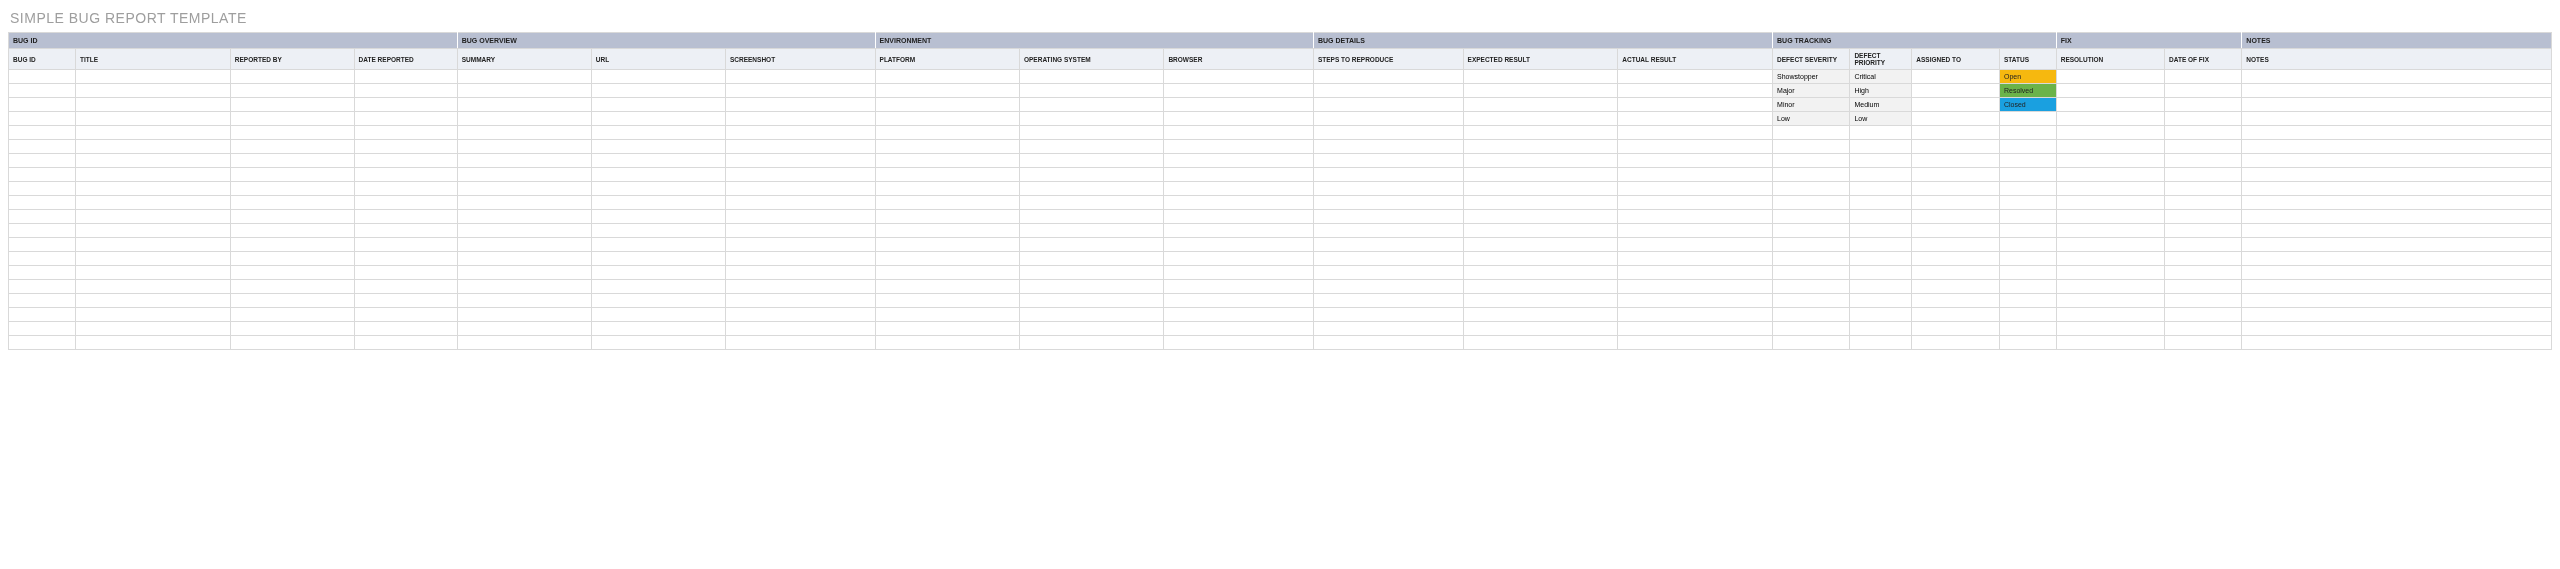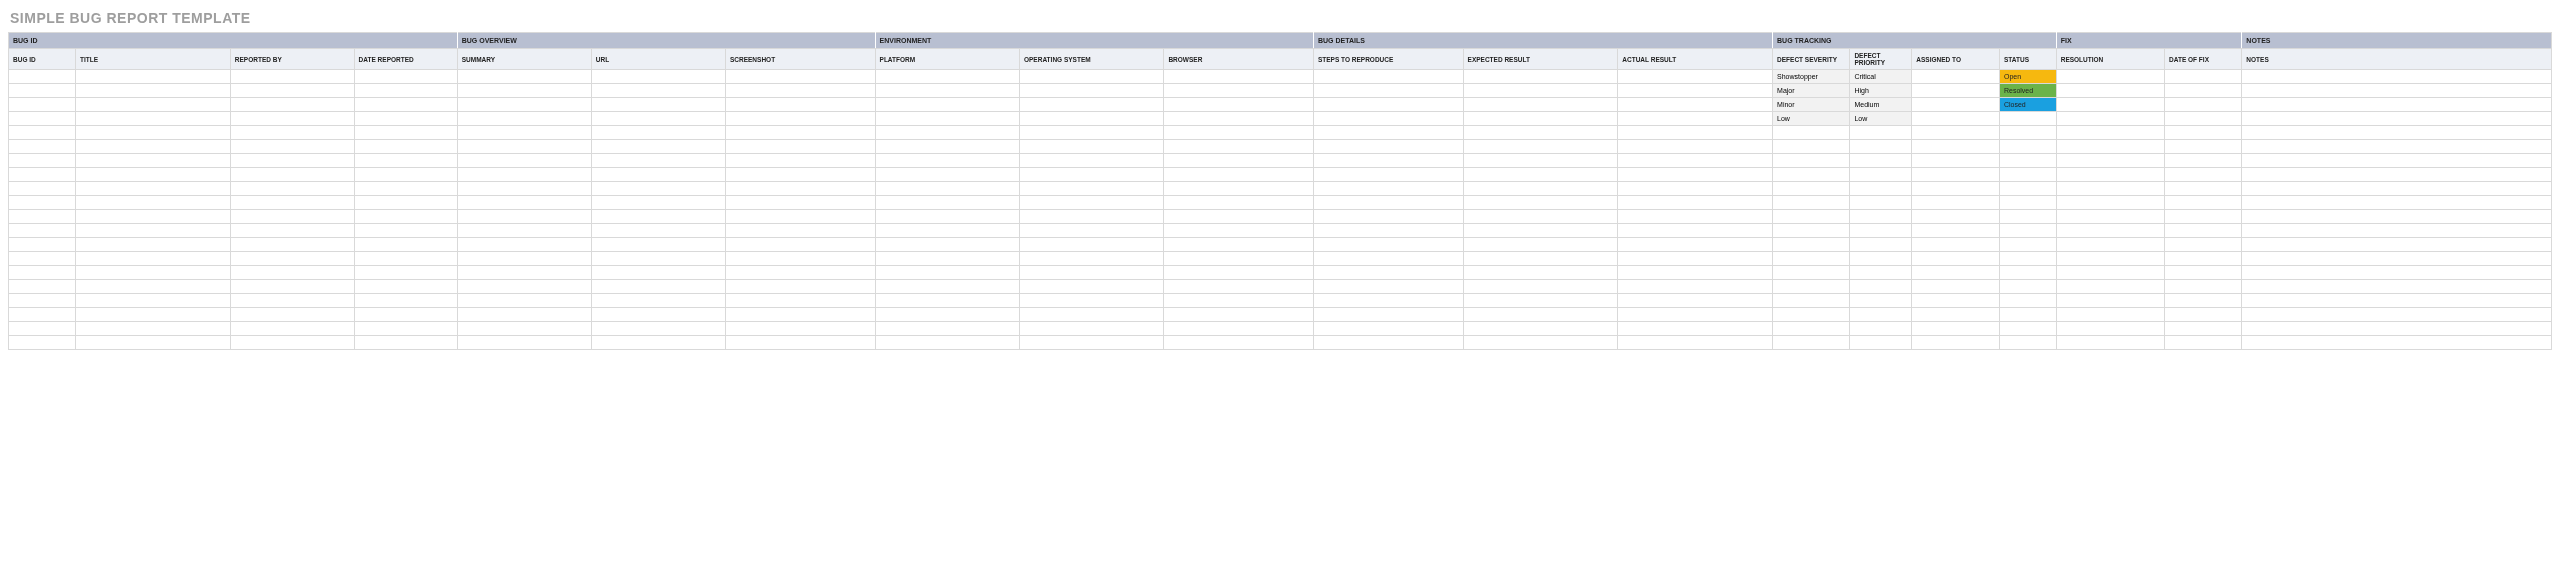--- a/index.html
+++ b/index.html
@@ -3,21 +3,21 @@
 <meta charset="utf-8">
 <style>
   * { box-sizing: border-box; margin: 0; padding: 0; }
   body {
     font-family: Arial, Helvetica, sans-serif;
     background: #ffffff;
     padding: 8px;
   }
   .page-title {
     font-size: 14px;
-    font-weight: bold;
+    font-weight: normal;
     color: #9e9e9e;
     letter-spacing: 0.5px;
     margin: 2px 0 6px 2px;
   }
   table {
     border-collapse: collapse;
     width: 100%;
     table-layout: fixed;
   }
   th, td {

